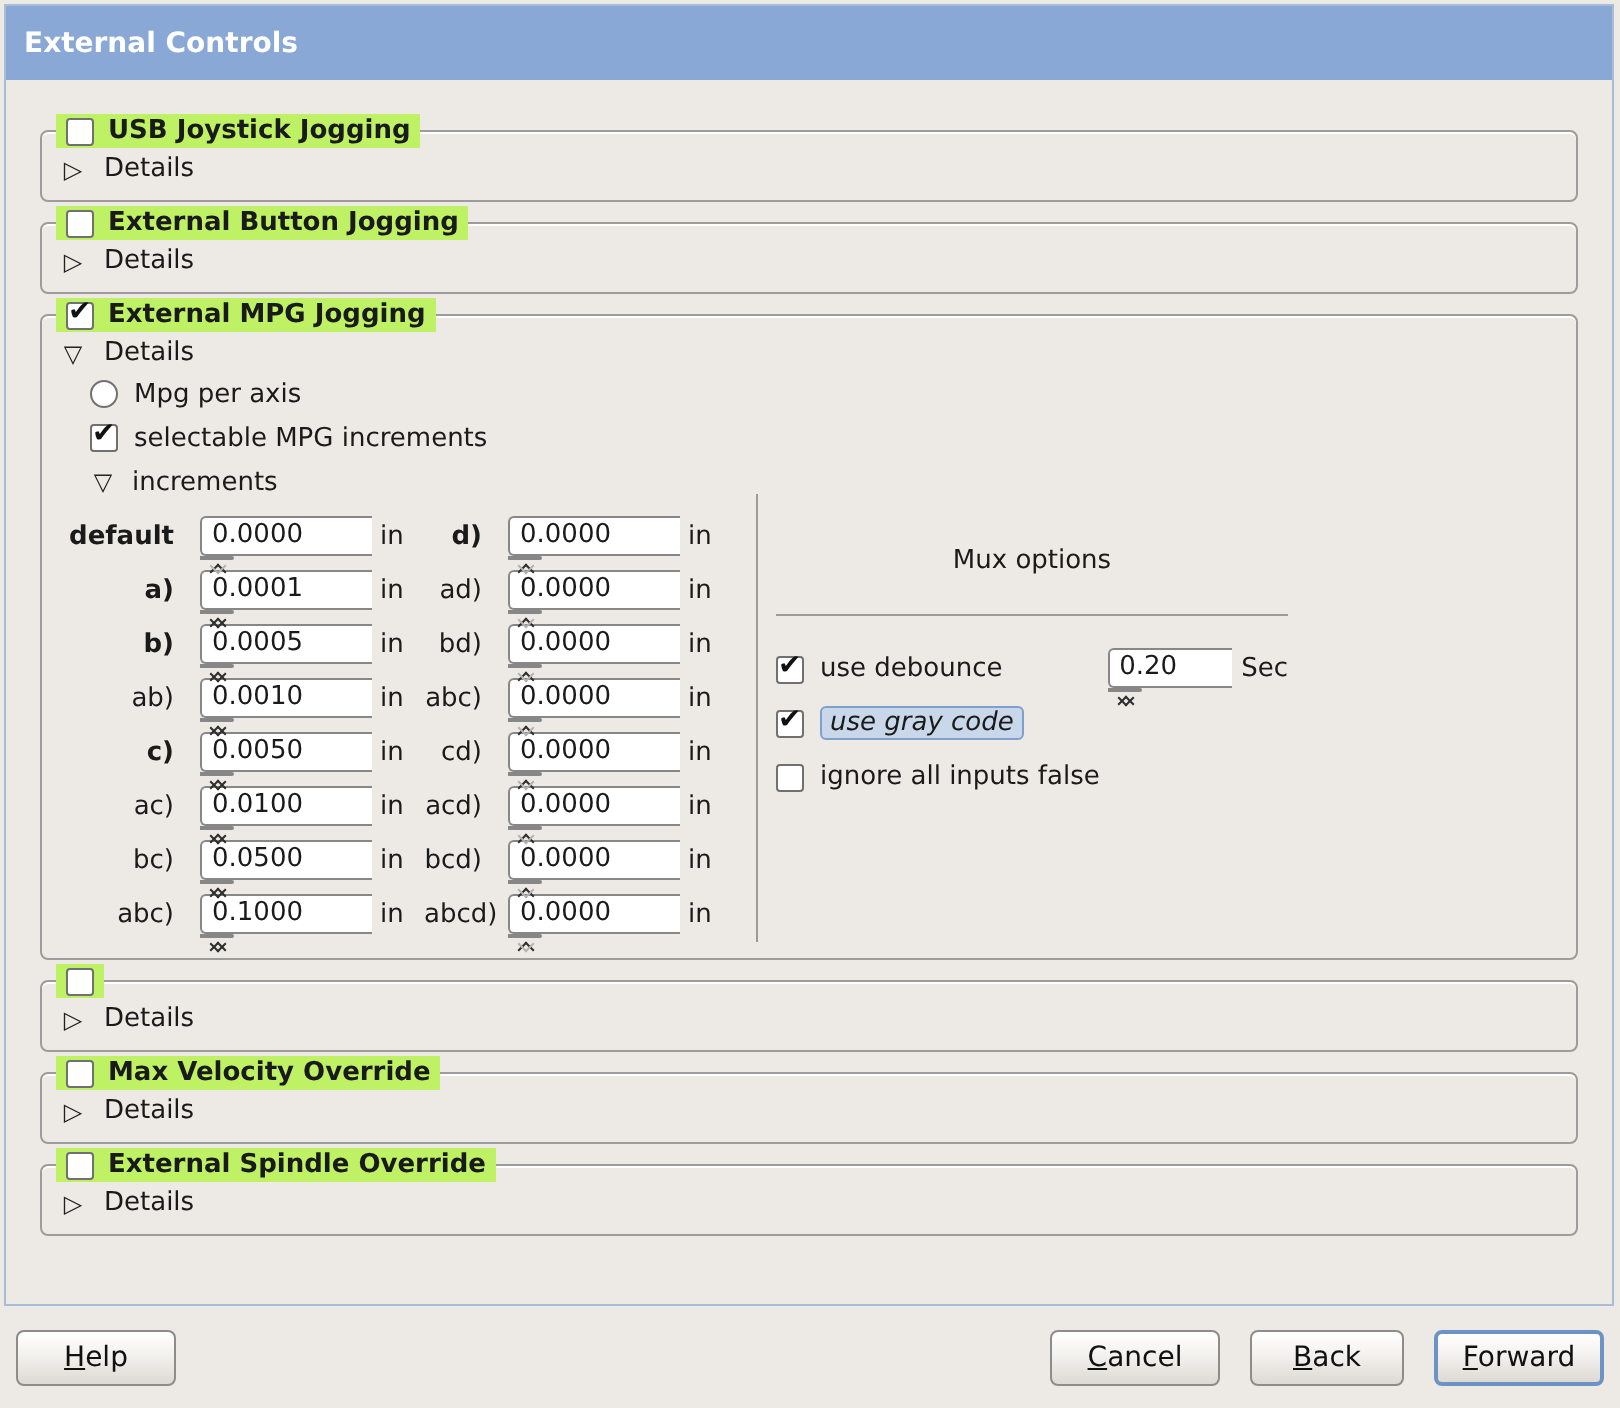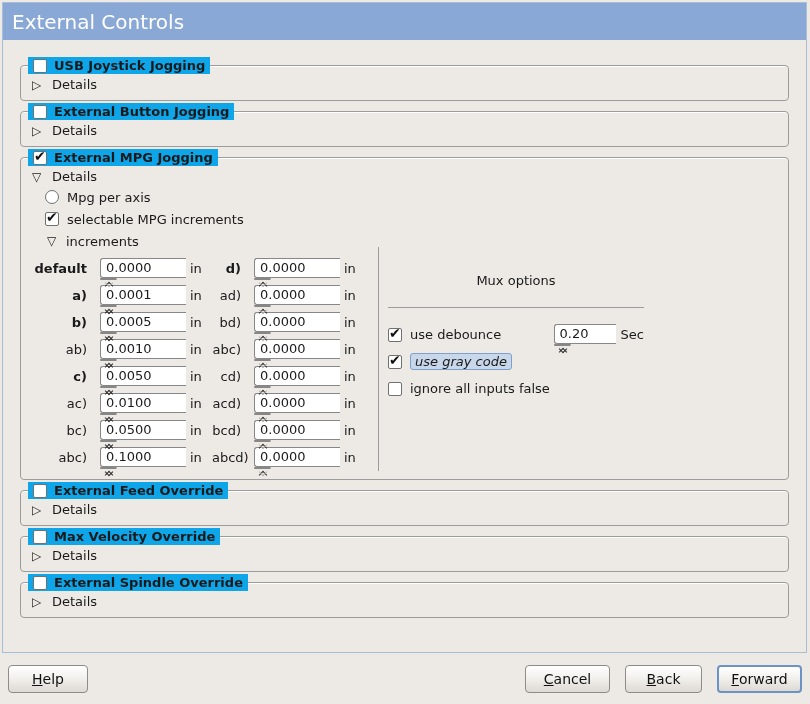--- a/index.html
+++ b/index.html
@@ -11,37 +11,37 @@
     color: #1a1a1a;
     overflow: hidden;
   }
   .window { position: relative; width: 810px; height: 704px; background: #edeae5; }
   .druid {
     position: absolute; top: 2px; left: 2px; width: 805px; height: 651px;
     border: 1px solid #a9bdd9; background: #edeae5;
   }
   .titlebar {
     height: 37px; background: #89a8d5; color: #ffffff;
-    font-weight: normal; font-size: 20px;
+    font-weight: bold; font-size: 14px;
     display: flex; align-items: center; padding-left: 9px;
   }
   .content { position: relative; padding-top: 25px; }
 
   
   .frame {
     margin: 0 17px 10px 17px;
     border: 1px solid #9c9c9c; border-radius: 4px;
     position: relative;
     padding: 9px 0 6px 0;
     box-shadow: inset 0 1px 0 #ffffff;
   }
   .legend {
     position: absolute; top: -9px; left: 7px; height: 17px;
     display: flex; align-items: center; gap: 7px;
-    background: #0ea5e9; padding: 0 5px;
+    background: #bef264; padding: 0 5px;
   }
   .legend .title { font-weight: bold; white-space: nowrap; }
 
   .details-row { display: flex; align-items: center; gap: 9px; padding-left: 9px; height: 19px; }
   .tri { font-size: 12px; color: #222; width: 13px; text-align: center; line-height: 1; }
 
   
   .cb {
     width: 14px; height: 14px; background: #fff;
     border: 1px solid #707070; border-radius: 2px;
@@ -373,21 +373,20 @@
                 <span>ignore all inputs false</span>
               </div>
             </div>
           </div>
         </div>
       </div>
 
       <div class="frame">
         <div class="legend">
           <span class="cb"></span>
-          <span class="title">External Feed Override</span>
         </div>
         <div class="details-row">
           <span class="tri">▷</span>
           <span>Details</span>
         </div>
       </div>
 
       <div class="frame">
         <div class="legend">
           <span class="cb"></span>

